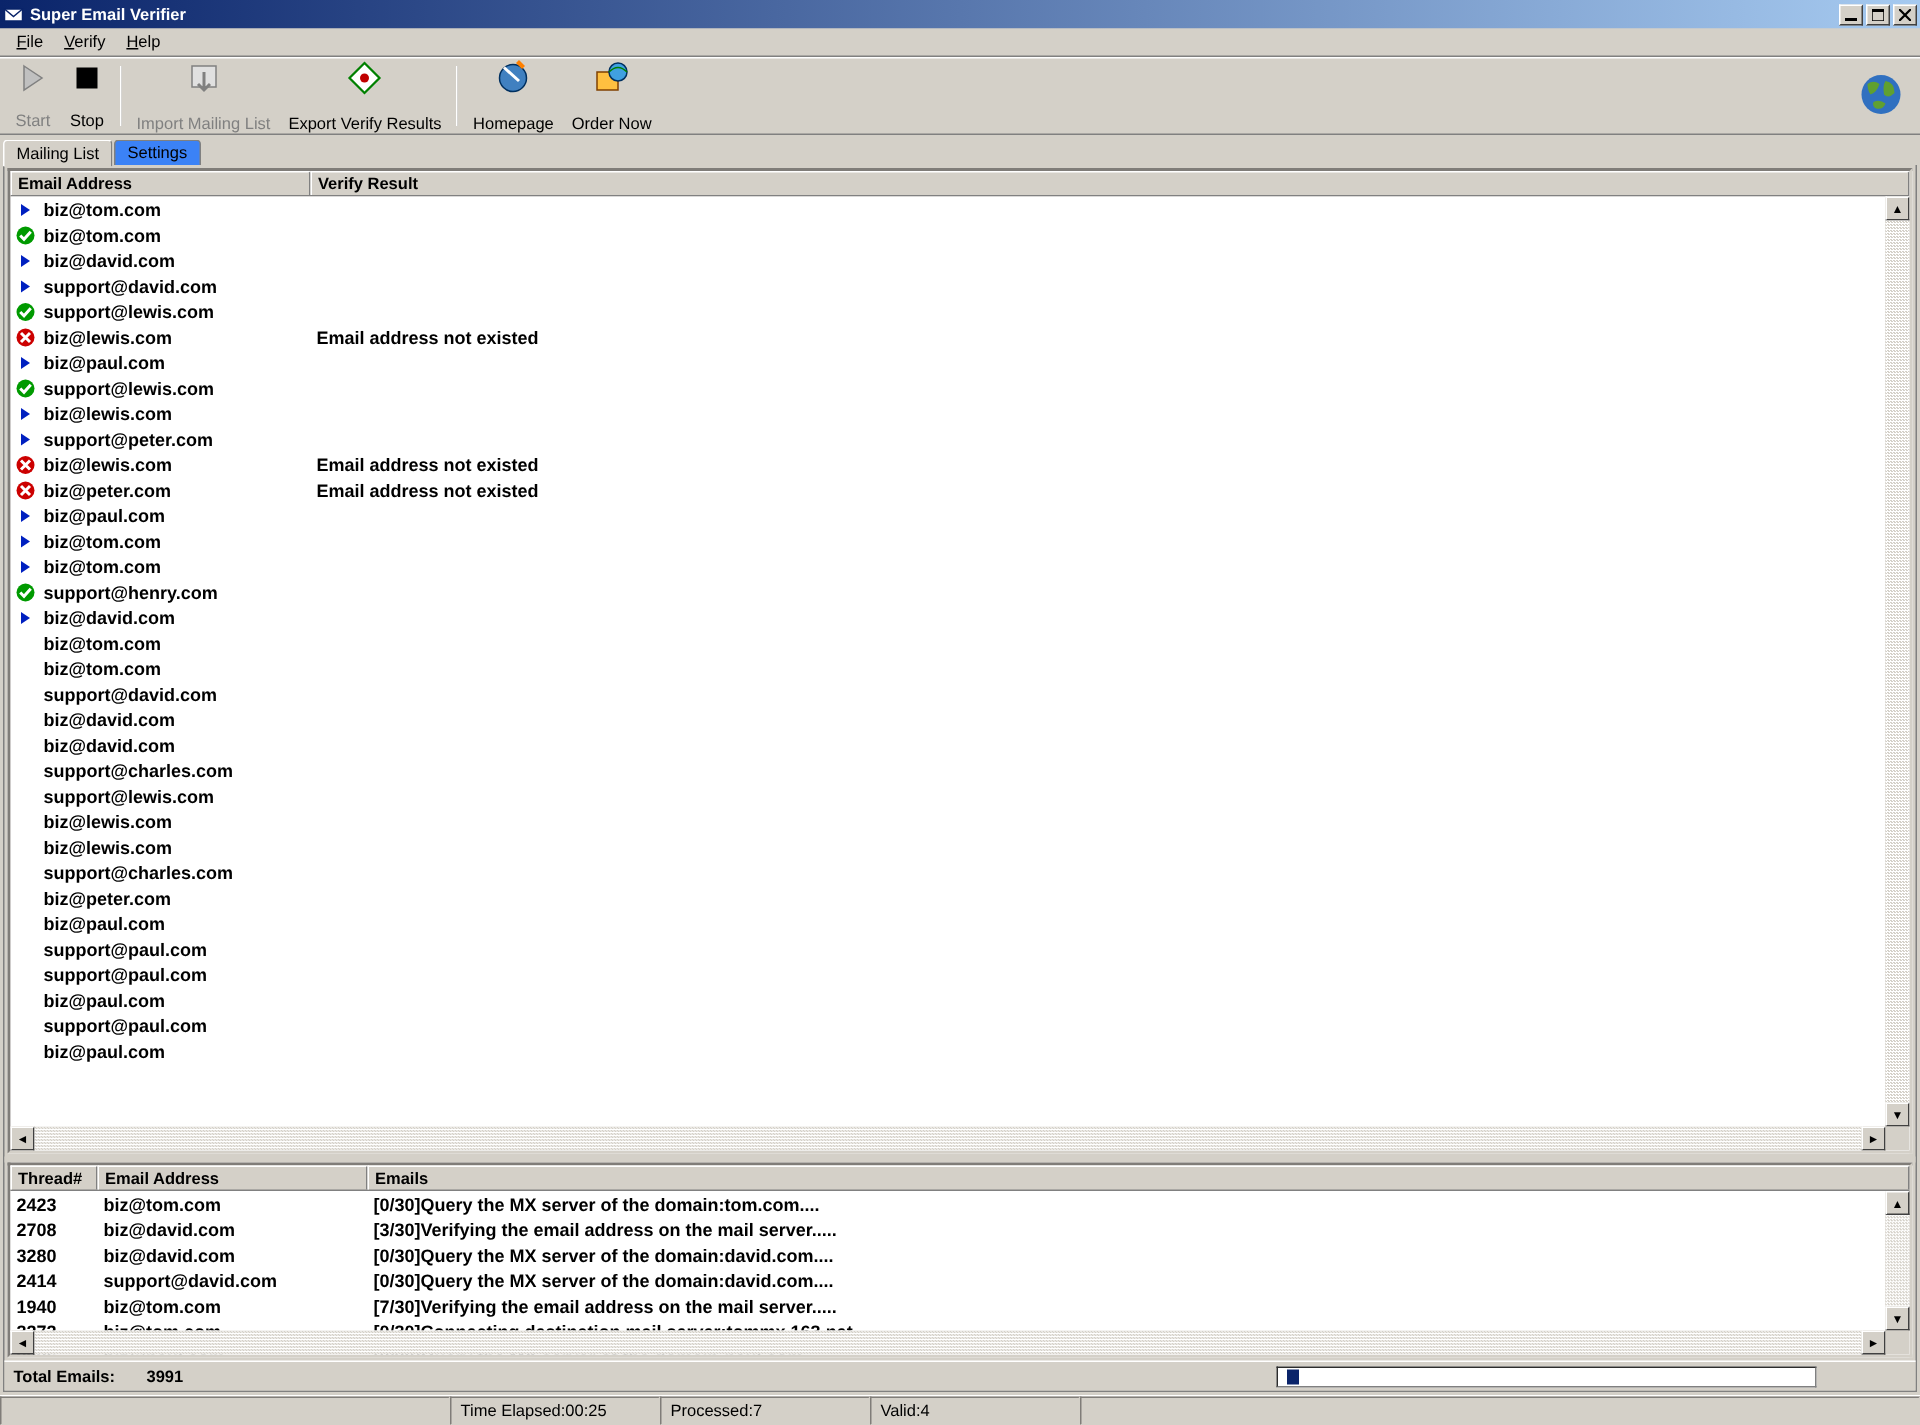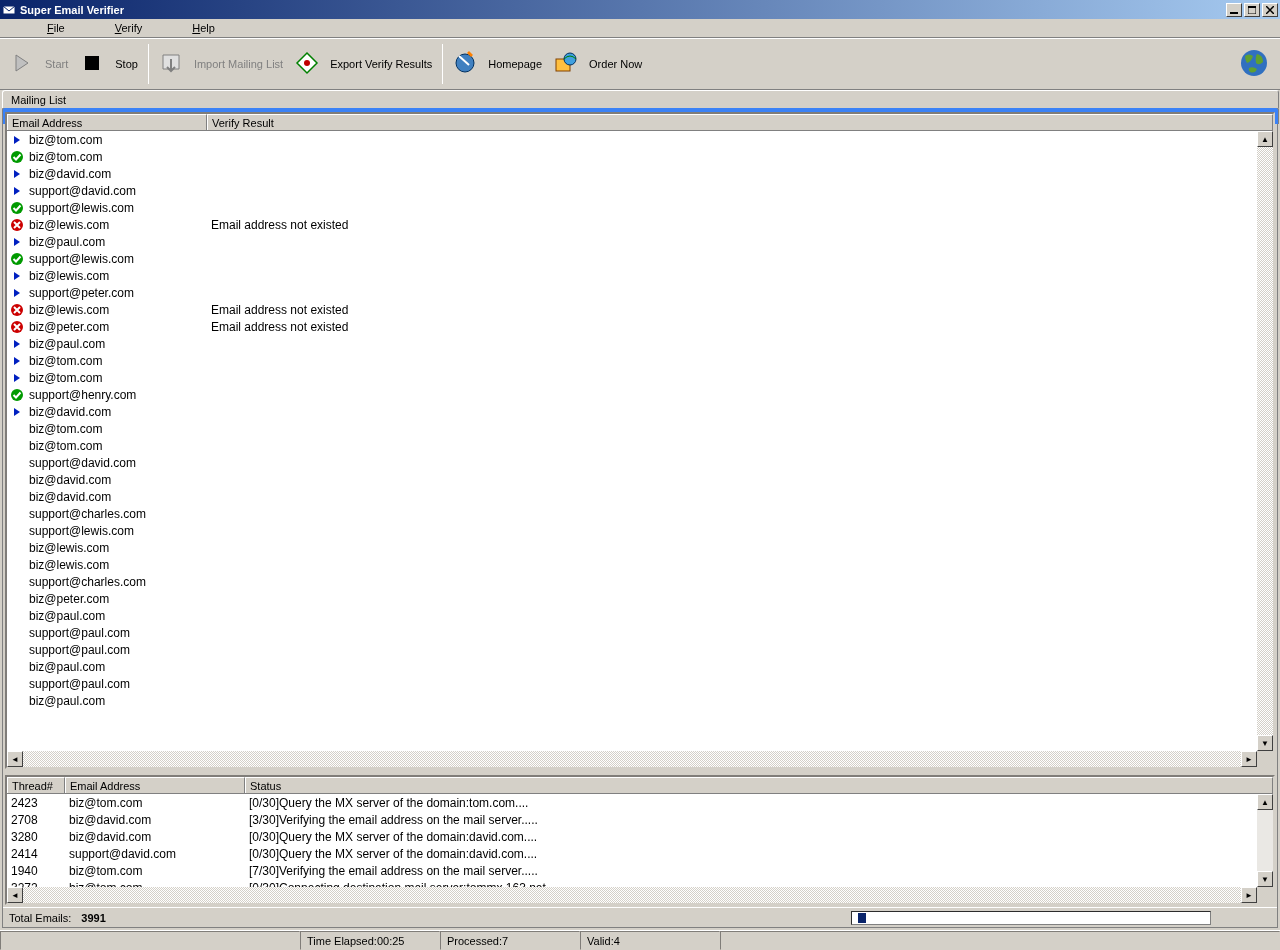--- a/index.html
+++ b/index.html
@@ -55,21 +55,20 @@
   height: 19px;
   background: #d4d0c8;
   display: flex;
   align-items: center;
   padding: 0 4px;
   border-bottom: 1px solid #808080;
 }
 .menu-item {
   padding: 14px 7px;
   cursor: pointer;
-  margin-left: 36px;
 }
 .menu-item .underline { text-decoration: underline; }
 
 .toolbar {
   height: 52px;
   background: #d4d0c8;
   border-top: 1px solid #fff;
   border-bottom: 1px solid #808080;
   display: flex;
   align-items: center;
@@ -82,38 +81,39 @@
 }
 .tool-sep {
   width: 1px;
   height: 40px;
   background: #808080;
   border-right: 1px solid #fff;
   margin: 0 4px;
 }
 .tool-btn {
   display: flex;
+  flex-direction: column;
   align-items: center;
   justify-content: center;
   padding: 2px 6px;
   height: 46px;
   cursor: pointer;
   font-size: 11px;
   gap: 11px;
 }
 .tool-btn.disabled { color: #808080; cursor: default; }
 .tool-icon { width: 24px; height: 24px; display: flex; align-items: center; justify-content: center; margin-bottom: 2px; }
 .toolbar-spacer { flex: 1; }
 
 .tabs {
   height: 20px;
   background: #d4d0c8;
   display: flex;
+  align-items: flex-end;
   padding-left: 2px;
-  flex-direction: column;
 }
 .tab {
   padding: 2px 8px;
   background: #3b82f6;
   border: 1px solid #808080;
   border-bottom: none;
   border-top-left-radius: 3px;
   border-top-right-radius: 3px;
   margin-right: 1px;
   cursor: pointer;
@@ -130,20 +130,21 @@
 }
 
 .panels {
   flex: 1;
   display: flex;
   flex-direction: column;
   border: 1px solid #808080;
   border-top: none;
   margin: 0 2px 2px 2px;
   background: #d4d0c8;
+  font-weight: bold;
 }
 .list-panel {
   flex: 1;
   border: 2px inset #d4d0c8;
   background: #fff;
   display: flex;
   flex-direction: column;
   overflow: hidden;
   position: relative;
   margin: 2px;
@@ -246,20 +247,21 @@
   margin: 0 2px 2px 2px;
 }
 
 .info-bar {
   height: 20px;
   background: #d4d0c8;
   display: flex;
   align-items: center;
   padding: 0 6px;
   border-top: 1px solid #fff;
+  gap: 11px;
 }
 .info-bar .total-label { margin-right: 10px; }
 .info-bar .progress-area {
   flex: 1;
   display: flex;
   justify-content: flex-end;
   padding-right: 60px;
 }
 .progress-bar {
   width: 360px;
@@ -668,21 +670,21 @@
     </div>
     <div class="corner-box"></div>
   </div>
 
   <div class="splitter"></div>
 
   <div class="thread-panel">
     <div class="list-header">
       <div class="col-header" style="width:58px">Thread#</div>
       <div class="col-header" style="width:180px">Email Address</div>
-      <div class="col-header" style="flex:1">Status</div>
+      <div class="col-header" style="flex:1">Emails</div>
     </div>
     <div class="list-body" id="thread-body">
         <div class="list-row">
           <span style="width: 58px; padding-left: 4px;">2423</span>
           <span style="width: 180px; padding-left: 4px;">biz@tom.com</span>
           <span style="flex: 1 1 0%; padding-left: 4px;">[0/30]Query the MX server of the domain:tom.com....</span>
         </div>
         <div class="list-row">
           <span style="width: 58px; padding-left: 4px;">2708</span>
           <span style="width: 180px; padding-left: 4px;">biz@david.com</span>

